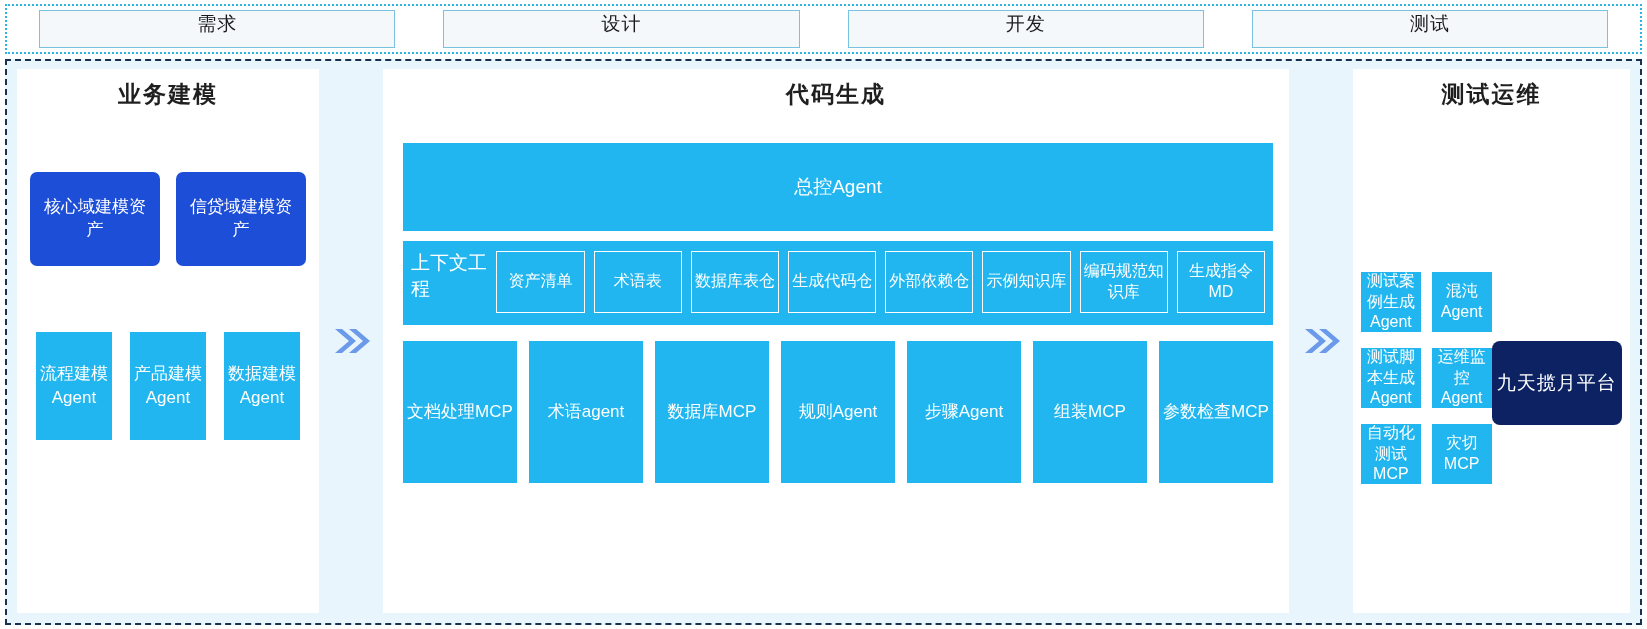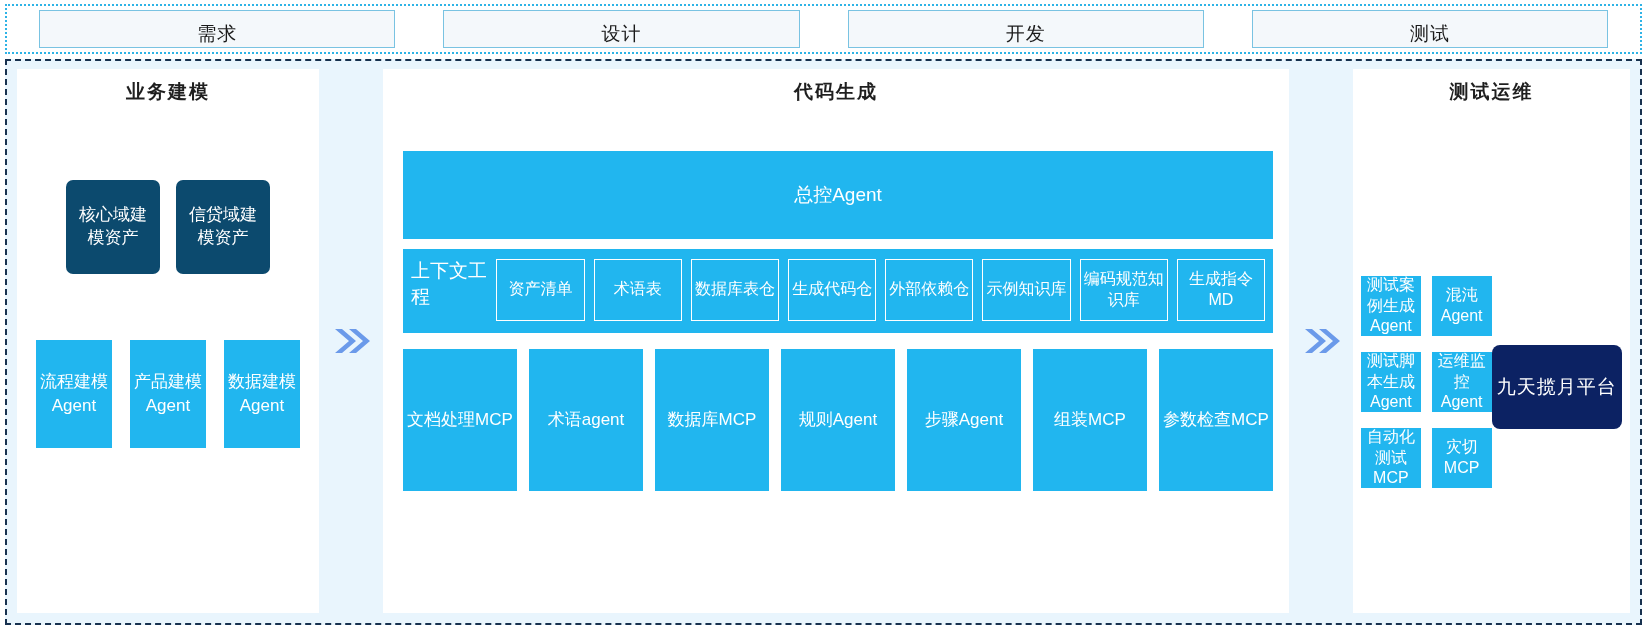--- a/index.html
+++ b/index.html
@@ -31,21 +31,21 @@
     justify-content: space-between;
     padding: 0 8px;
   }
   .phase-box {
     flex: 1 1 0;
     height: 38px;
     margin: 0 24px;
     background: #f4f8fb;
     border: 1px solid #79c3e2;
     display: flex;
-    align-items: flex-end;
+    align-items: flex-start;
     justify-content: center;
     font-size: 19px;
     color: #1a1a1a;
     letter-spacing: 1px;
   }
 
   
   .main-area {
     position: absolute;
     left: 5px;
@@ -61,46 +61,46 @@
 
   
   .panel {
     background: #ffffff;
     display: flex;
     flex-direction: column;
     align-items: center;
     padding-top: 10px;
   }
   .panel-title {
-    font-size: 19px;
+    font-size: 23px;
     font-weight: bold;
     color: #1f1f1f;
     letter-spacing: 2px;
-    margin-bottom: 17px;
+    margin-bottom: 4px;
   }
 
   
   .panel-left { width: 302px; flex: 0 0 302px; }
   .left-body {
     width: 100%;
     flex: 1;
     display: flex;
     flex-direction: column;
     align-items: center;
     justify-content: flex-start;
   }
   .navy-row {
     display: flex;
     gap: 16px;
     margin-top: 58px;
   }
   .navy-asset {
-    width: 94px;
+    width: 130px;
     height: 94px;
-    background: #0c4a6e;
+    background: #1d4ed8;
     border-radius: 7px;
     color: #ffffff;
     font-size: 17px;
     line-height: 1.35;
     display: flex;
     align-items: center;
     justify-content: center;
     text-align: center;
     padding: 0 6px;
   }

